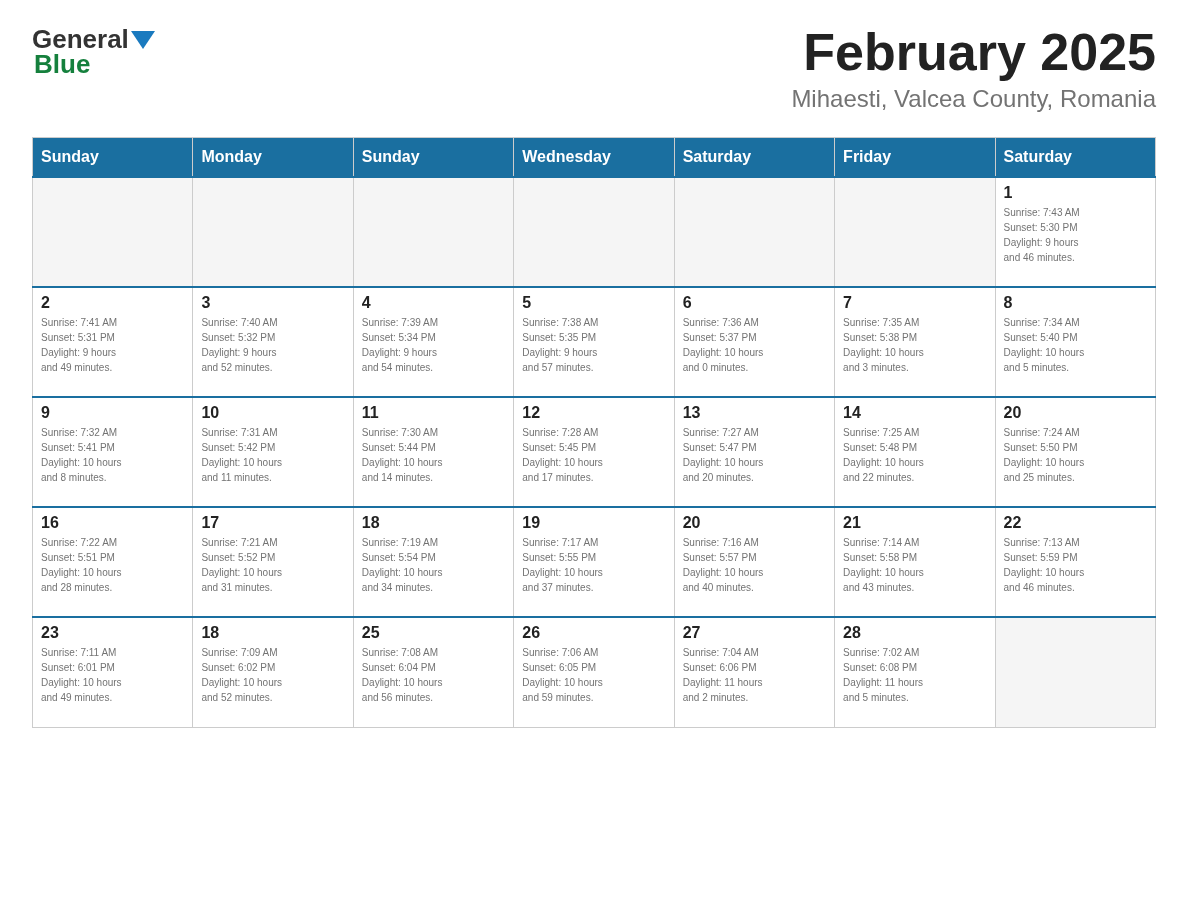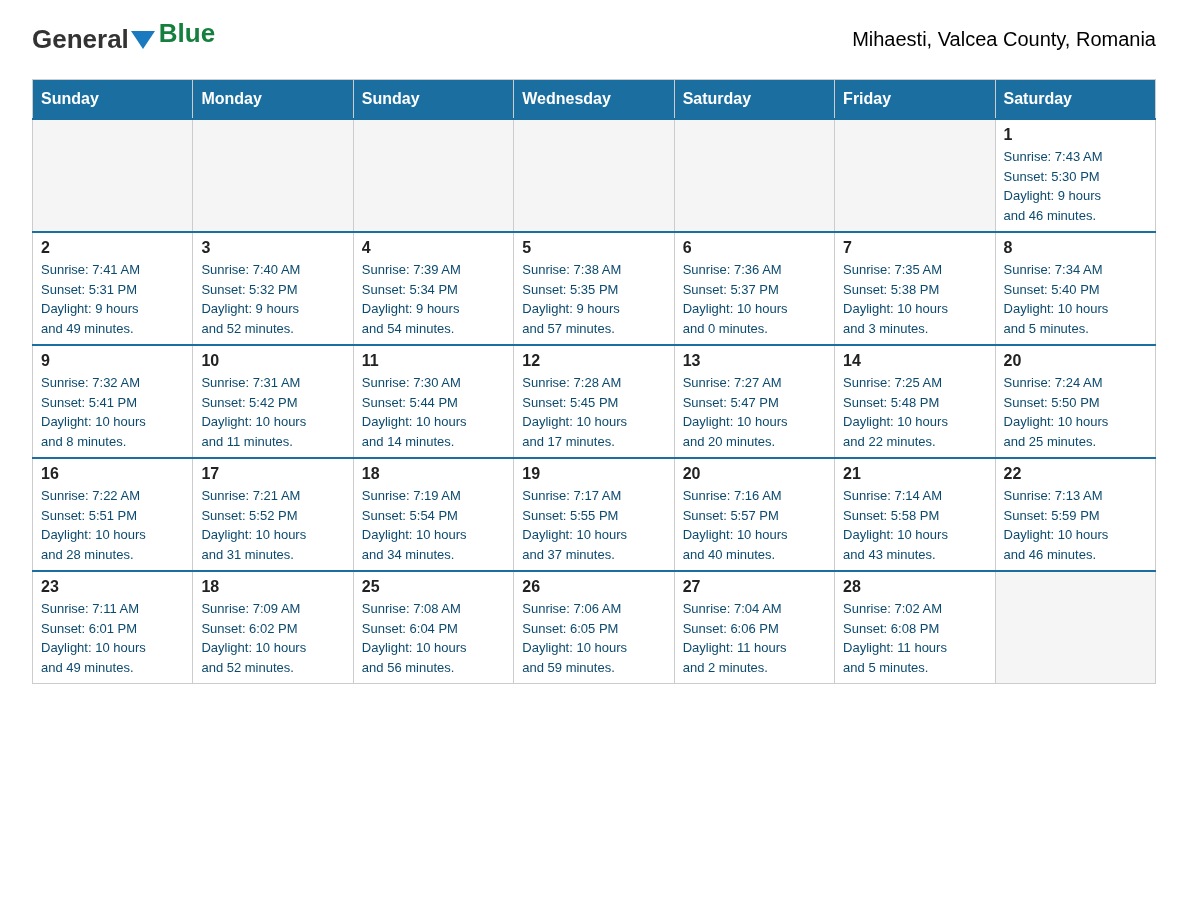--- a/index.html
+++ b/index.html
@@ -11,21 +11,21 @@
       min-height: 918px;
     }
     .header {
       display: flex;
       justify-content: space-between;
       align-items: flex-start;
       margin-bottom: 10px;
     }
     .logo {
       display: flex;
-      flex-direction: row;
+      flex-direction: column;
       align-items: flex-start;
     }
     .logo-text {
       display: flex;
       align-items: center;
       font-size: 26px;
       font-weight: bold;
       color: #333;
     }
     .logo-general { color: #333; }
@@ -42,22 +42,22 @@
     .title-block {
       text-align: right;
     }
     .month-title {
       font-size: 52px;
       font-weight: bold;
       color: #222;
       line-height: 1.1;
     }
     .location {
-      font-size: 20px;
-      color: #000000;
+      font-size: 24px;
+      color: #737373;
       margin-top: 4px;
     }
     .calendar {
       width: 100%;
       border-collapse: collapse;
       margin-top: 24px;
     }
     .calendar th {
       background-color: #1a6fa0;
       color: #fff;
@@ -80,22 +80,22 @@
     .calendar td.empty {
       background: #f5f5f5;
     }
     .day-number {
       font-size: 16px;
       font-weight: bold;
       margin-bottom: 3px;
       color: #222;
     }
     .day-info {
-      font-size: 13px;
-      color: #0c4a6e;
+      font-size: 10px;
+      color: #737373;
       line-height: 1.5;
     }
     .week-row td {
       border-top: 2px solid #1a6fa0;
     }
   </style>
 </head>
 <body>
 
 <div class="header">
@@ -103,20 +103,21 @@
     <div class="logo-text">
       <span class="logo-general">General</span>
       <span class="logo-triangle"></span>
       <br>
     </div>
     <div style="margin-top:-6px; margin-left:2px;">
       <span class="logo-blue" style="font-size:26px; font-weight:bold;">Blue</span>
     </div>
   </div>
   <div class="title-block">
+    <div class="month-title">February 2025</div>
     <div class="location">Mihaesti, Valcea County, Romania</div>
   </div>
 </div>
 
 <table class="calendar">
   <thead>
     <tr>
       <th>Sunday</th>
       <th>Monday</th>
       <th>Sunday</th>

